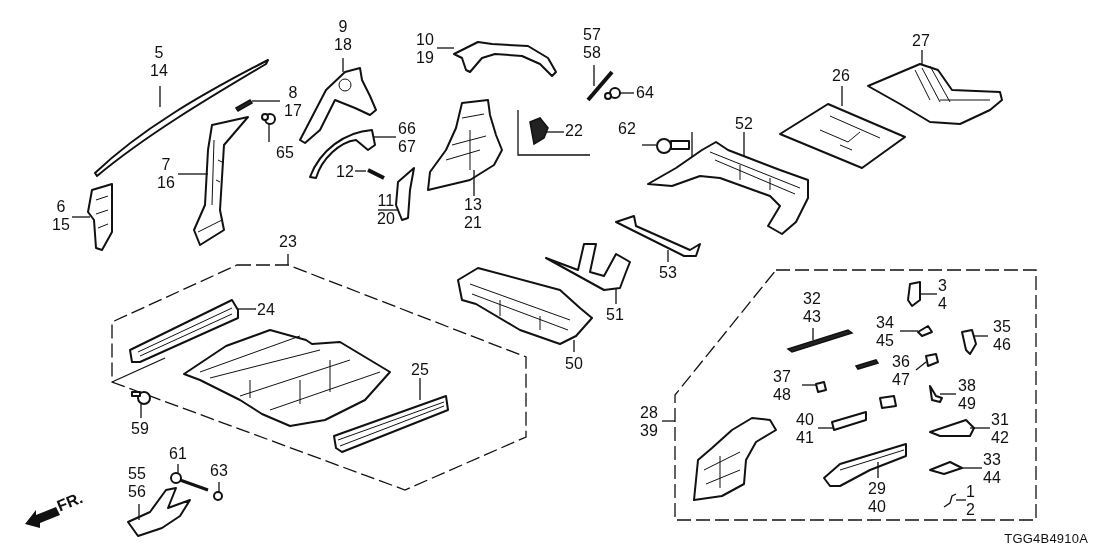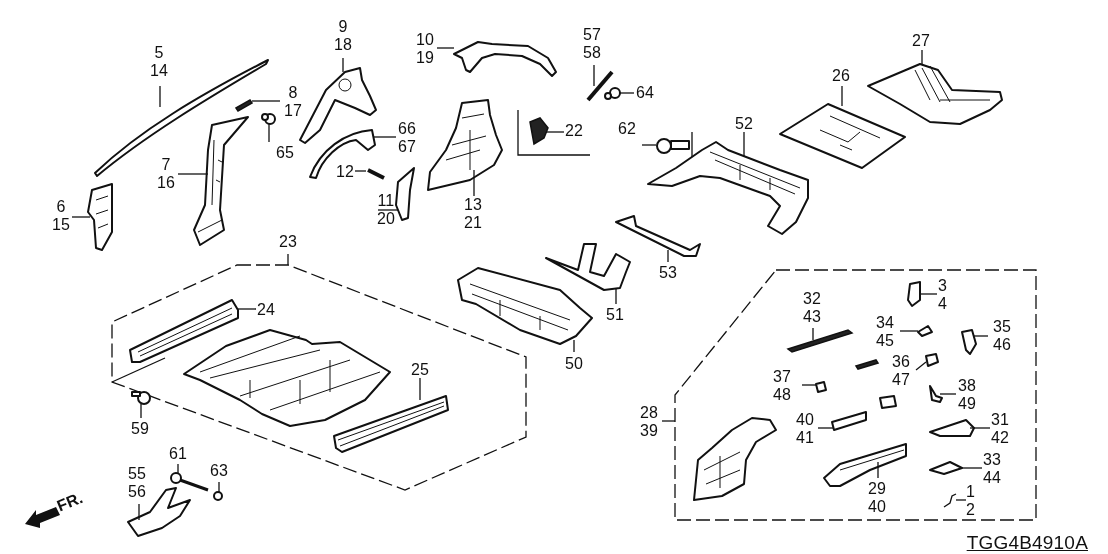--- a/index.html
+++ b/index.html
@@ -1,20 +1,20 @@
 <!DOCTYPE html>
 <html><head>
 <meta charset="utf-8">
 <style>
   html, body { margin: 0; padding: 0; background: #ffffff; }
   body { width: 1108px; height: 554px; position: relative; overflow: hidden; font-family: "Liberation Sans", sans-serif; color: #111; }
   #diagram { position: absolute; left: 0; top: 0; width: 1108px; height: 554px; }
   .lbl { position: absolute; font-size: 16px; line-height: 18px; text-align: center; color: #111; cursor: pointer; white-space: nowrap; }
   .lbl span { display: block; }
-  .code { position: absolute; right: 20px; bottom: 0; font-size: 19px; letter-spacing: 0.2px; text-decoration: underline; }
+  .code { position: absolute; right: 20px; bottom: 8px; font-size: 13px; letter-spacing: 0.2px; }
   .fr { position: absolute; left: 22px; top: 497px; font-size: 16px; font-weight: bold; transform: rotate(-22deg); transform-origin: left center; }
   svg .part { fill: #ffffff; stroke: #111; stroke-width: 2; stroke-linejoin: round; }
   svg .dark { fill: #222; stroke: #111; stroke-width: 1.5; }
   svg .leader { stroke: #111; stroke-width: 1.3; fill: none; }
   svg .dash { stroke: #111; stroke-width: 1.3; fill: none; stroke-dasharray: 14 5; }
   svg .detail { stroke: #111; stroke-width: 1; fill: none; }
 </style>
 </head>
 <body>
 

